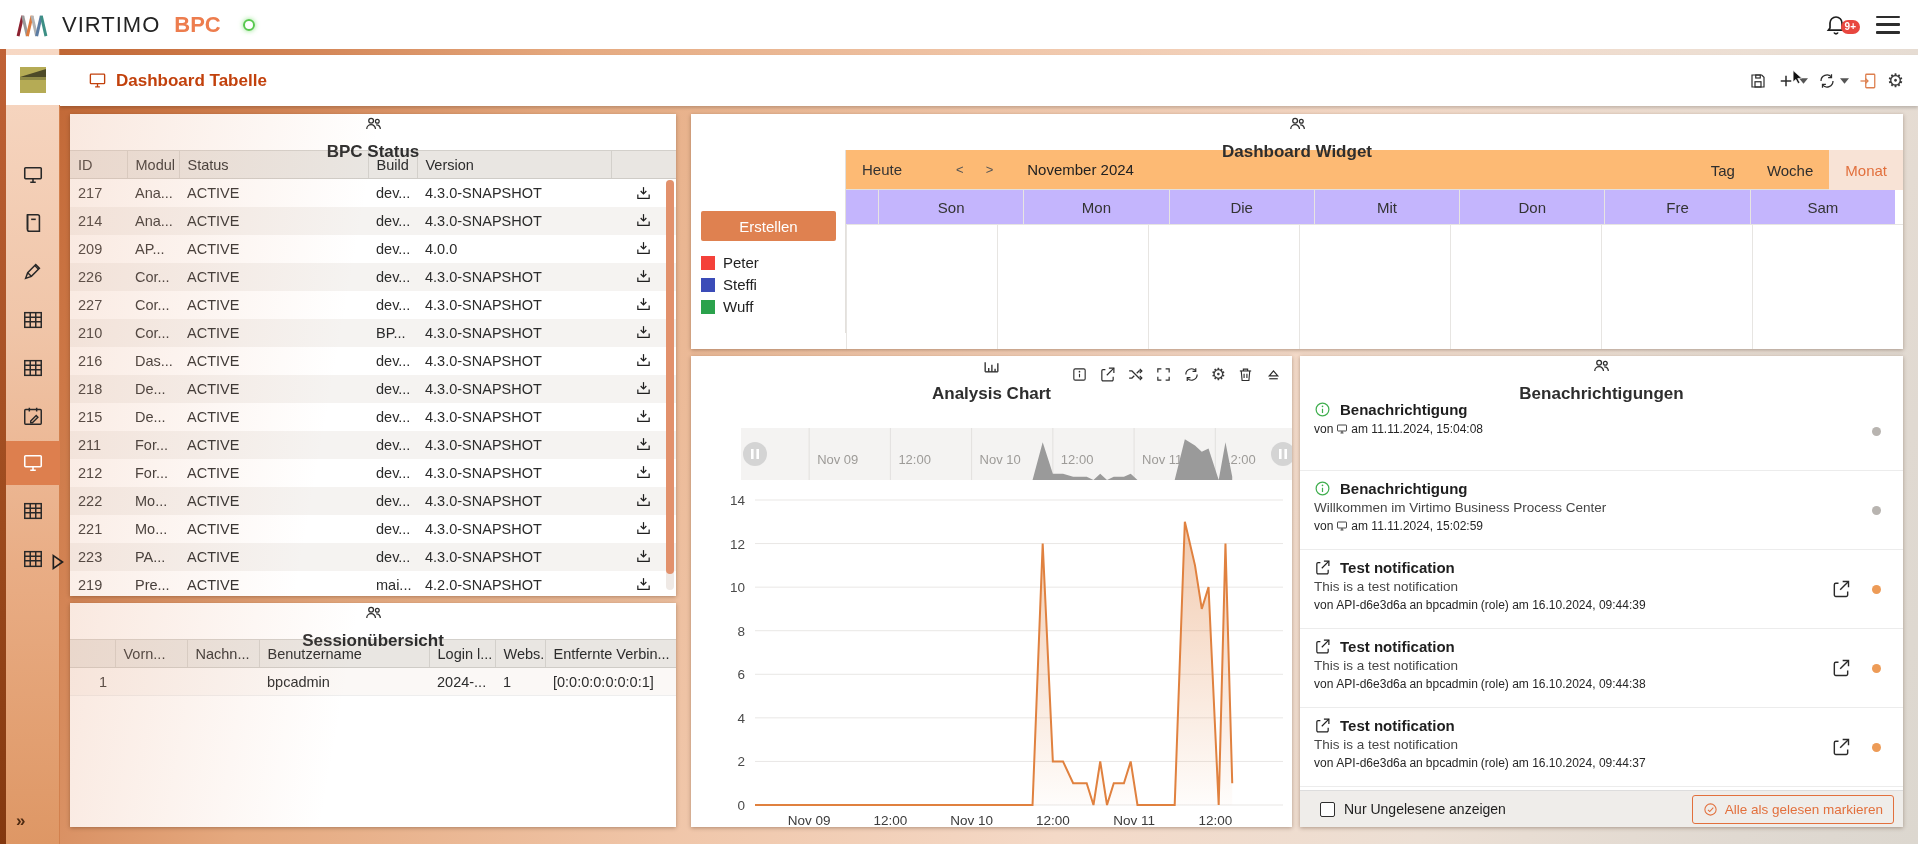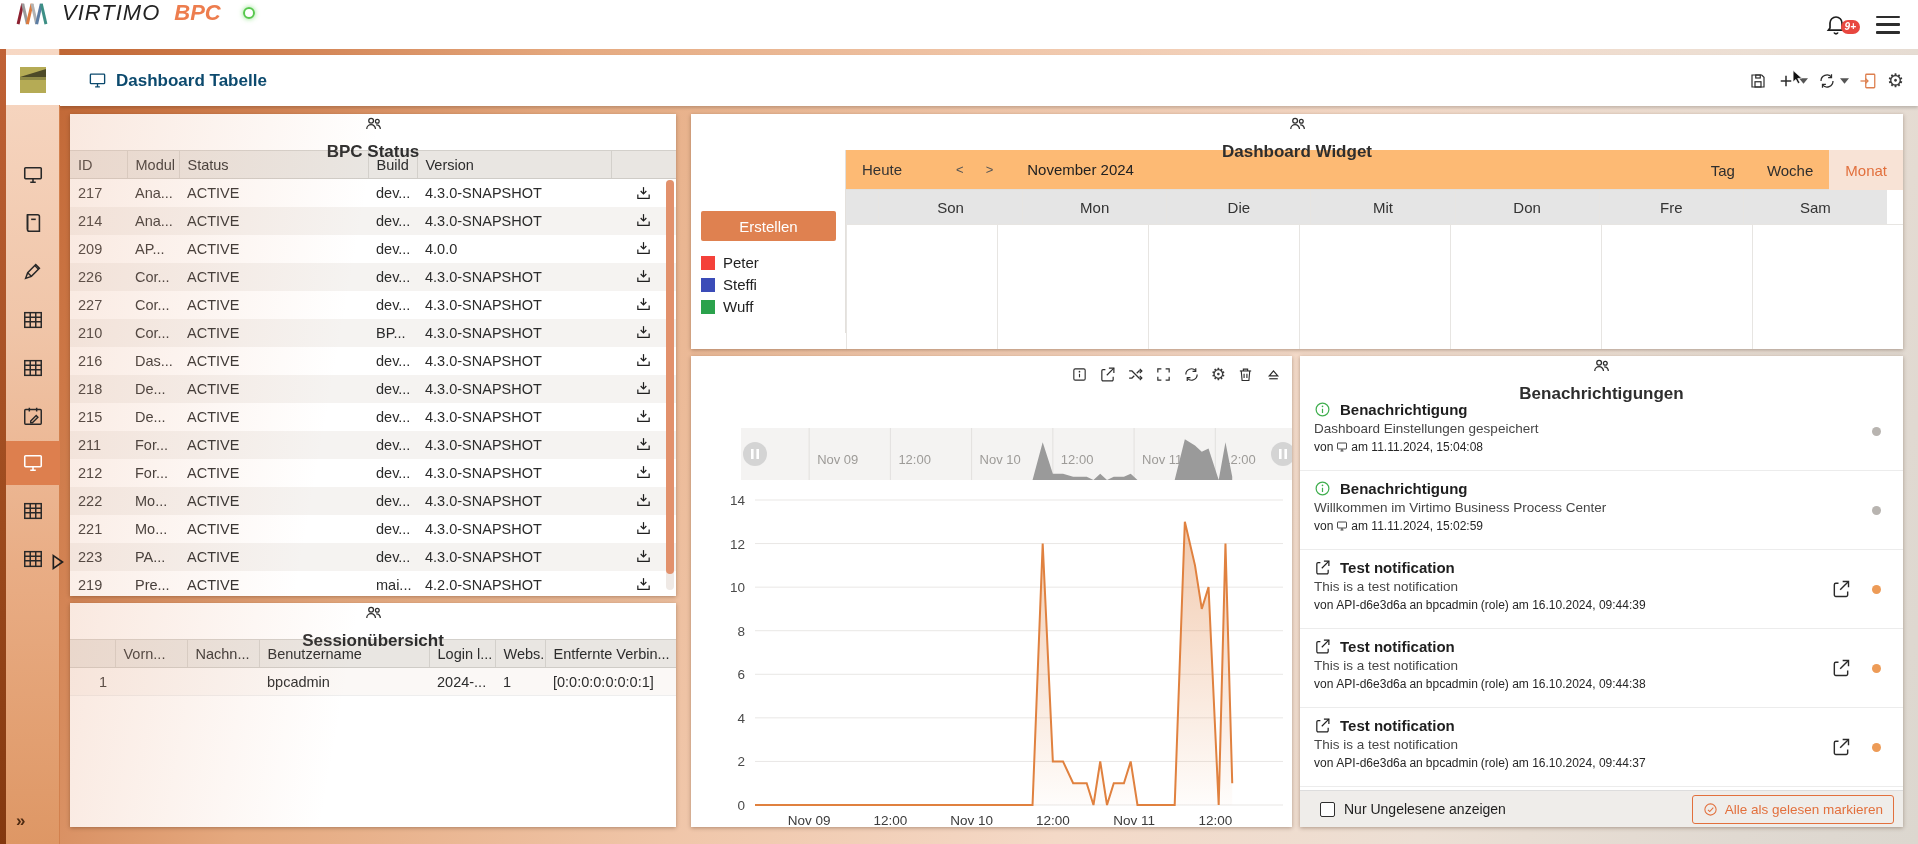--- a/index.html
+++ b/index.html
@@ -3,21 +3,21 @@
 <meta charset="utf-8">
 <style>
   * { margin:0; padding:0; box-sizing:border-box; }
   html,body { background:#888; }
   body { font-family:"Liberation Sans", sans-serif; }
   #app { position:relative; width:1918px; height:844px; overflow:hidden;
     background:linear-gradient(113deg,#b95d2b 0%,#cd7847 10%,#e5a97f 26%,#f0c6a9 45%,#f4d9c7 62%,#ecdfd4 78%,#e0d9d1 92%,#dcd7cf 100%);
     font-size:14px; color:#2d2d2d; }
 
   
-  .topbar { position:absolute; left:0; top:0; width:1918px; height:49px; background:#fff; display:flex; align-items:flex-start; z-index:30;font-style:italic; }
+  .topbar { position:absolute; left:0; top:0; width:1918px; height:49px; background:#fff; display:flex; align-items:center; z-index:30; }
   .brand-wrap { display:flex; align-items:center; margin-left:14px; gap:12px; }
   .brand-text { font-size:22px; letter-spacing:1px; color:#232323; font-weight:400; }
   .product-text { font-size:22px; color:#ed7d4e; font-weight:600; margin-left:2px; }
   .status-ring { width:12px; height:12px; border:2px solid #57c84d; border-radius:50%; box-shadow:0 0 5px rgba(110,220,100,.8); margin-left:10px; }
   .topbar-right { position:absolute; right:18px; top:0; height:49px; display:flex; align-items:center; gap:26px; }
   .bell-wrap { position:relative; width:26px; height:26px; color:#1e1e1e; }
   .badge { position:absolute; right:-10px; top:8px; background:#e8473f; color:#fff; font-size:10px; font-weight:700; border-radius:9px; padding:2px 4px; line-height:1; }
   .hamburger { width:24px; height:18px; display:flex; flex-direction:column; justify-content:space-between; cursor:pointer; }
   .hamburger i { display:block; height:2.5px; background:#2d2d2d; border-radius:1px; }
 
@@ -28,21 +28,21 @@
     border-right:1px solid #d2814e; z-index:20; }
   .logo-tile { position:absolute; left:0; top:6px; width:54px; height:50px; background:#fff; display:flex; align-items:center; justify-content:center; }
   .nav-item { position:absolute; left:0; width:54px; height:44px; display:flex; align-items:center; justify-content:center; color:#282828; cursor:pointer; }
   .nav-item svg { width:22px; height:22px; }
   .nav-item.active { background:#dd7f4e; color:#fff; }
   .nav-play { position:absolute; left:40px; top:14px; width:9px; height:9px; color:#1e1e1e; }
   .collapse-btn { position:absolute; left:10px; top:762px; font-size:17px; font-weight:700; color:#4d2a12; cursor:pointer; }
 
   
   .page-toolbar { position:absolute; left:60px; top:55px; width:1858px; height:51px; background:#fff; box-shadow:0 2px 3px rgba(0,0,0,.18); display:flex; align-items:center; z-index:10; }
-  .page-title { display:flex; align-items:center; gap:9px; margin-left:28px; font-size:17px; font-weight:700; color:#0c4a6e; }
+  .page-title { display:flex; align-items:center; gap:9px; margin-left:28px; font-size:17px; font-weight:700; color:#c2410c; }
   .page-title svg { width:19px; height:19px; }
   .toolbar-actions { position:absolute; right:14px; display:flex; align-items:center; gap:10px; }
   .tb-btn { display:flex; align-items:center; color:#2c2c2c; cursor:pointer; }
   .tb-btn svg { width:18px; height:18px; }
   .tb-btn .caret { width:9px; height:6px; margin-left:4px; color:#555; }
   .tb-btn.orange { color:#dd7f4e; }
   .gear-glyph { font-size:19px; color:#3a3a3a; line-height:1; }
   .mouse-cursor { position:absolute; right:113px; top:14px; width:15px; height:15px; z-index:40; }
 
   
@@ -76,21 +76,21 @@
   .legend-swatch { width:14px; height:14px; flex:none; }
   .cal-toolbar { position:absolute; left:155px; right:0; top:36px; height:40px; background:#fdba74; border-bottom:1px solid #e2e0dd; display:flex; align-items:center; font-size:15px; color:#333; }
   .cal-toolbar .today { margin-left:16px; cursor:pointer; }
   .cal-nav { color:#555; font-size:13px; cursor:pointer; }
   .cal-nav.prev { margin-left:54px; }
   .cal-nav.next { margin-left:22px; }
   .cal-month { margin-left:34px; color:#222; }
   .cal-views { position:absolute; right:0; top:0; height:40px; display:flex; align-items:stretch; }
   .cal-view { padding:0 16px; display:flex; align-items:center; cursor:pointer; color:#2e2e2e; }
   .cal-view.active { background:#f8e3d6; color:#e2703d; }
-  .cal-dayrow { position:absolute; left:155px; right:16px; top:76px; height:34px; display:flex; background:#e5e5e5;padding-left:32px; }
+  .cal-dayrow { position:absolute; left:155px; right:8px; top:76px; height:34px; display:flex; background:#c4b5fd;padding-left:32px; }
   .cal-daycell { flex:1; border-left:1px solid #e7e5e2; display:flex; align-items:center; justify-content:center; font-size:15px; color:#333; }
   .cal-cells { position:absolute; left:155px; right:0; top:110px; bottom:0; display:flex; border-top:1px solid #e7e5e2; background:#fff; }
   .cal-cell { flex:1; border-left:1px solid #e7e5e2; cursor:pointer; }
 
   
   .chart-actions { position:absolute; right:10px; top:0; height:36px; display:flex; align-items:center; gap:11px; z-index:3; }
   .chart-actions .ca { width:17px; height:17px; color:#2e2e2e; cursor:pointer; }
   #chart-svg { position:absolute; left:0; top:36px; }
   #chart-svg text { font-family:"Liberation Sans", sans-serif; }
 
@@ -690,20 +690,26 @@
       <div class="cal-cell"></div>
       <div class="cal-cell"></div>
       <div class="cal-cell"></div>
       <div class="cal-cell"></div>
       <div class="cal-cell"></div>
       <div class="cal-cell"></div>
     </div>
   </section>
 
   <section class="panel" id="panel-chart">
+    <div class="ptitle">
+      <svg>
+          <use href="#i-chartbars"></use>
+        </svg>
+      <span>Analysis Chart</span>
+    </div>
     <div class="chart-actions">
       <svg class="ca">
           <use href="#i-infobox"></use>
         </svg>
       <svg class="ca">
           <use href="#i-external"></use>
         </svg>
       <svg class="ca">
           <use href="#i-shuffle"></use>
         </svg>
@@ -784,21 +790,20 @@
     </div>
     <div class="notif-list">
 
       <div class="notif-item">
         <div class="notif-head">
           <svg class="i-green">
               <use href="#i-infocircle"></use>
             </svg>
           <span class="notif-title">Benachrichtigung</span>
         </div>
-        <div class="notif-body">Dashboard Einstellungen gespeichert</div>
         <div class="notif-meta">
           <span>von</span>
           <svg>
               <use href="#i-monitor"></use>
             </svg>
           <span>am 11.11.2024, 15:04:08</span>
         </div>
         <span class="dot read"></span>
       </div>
 

